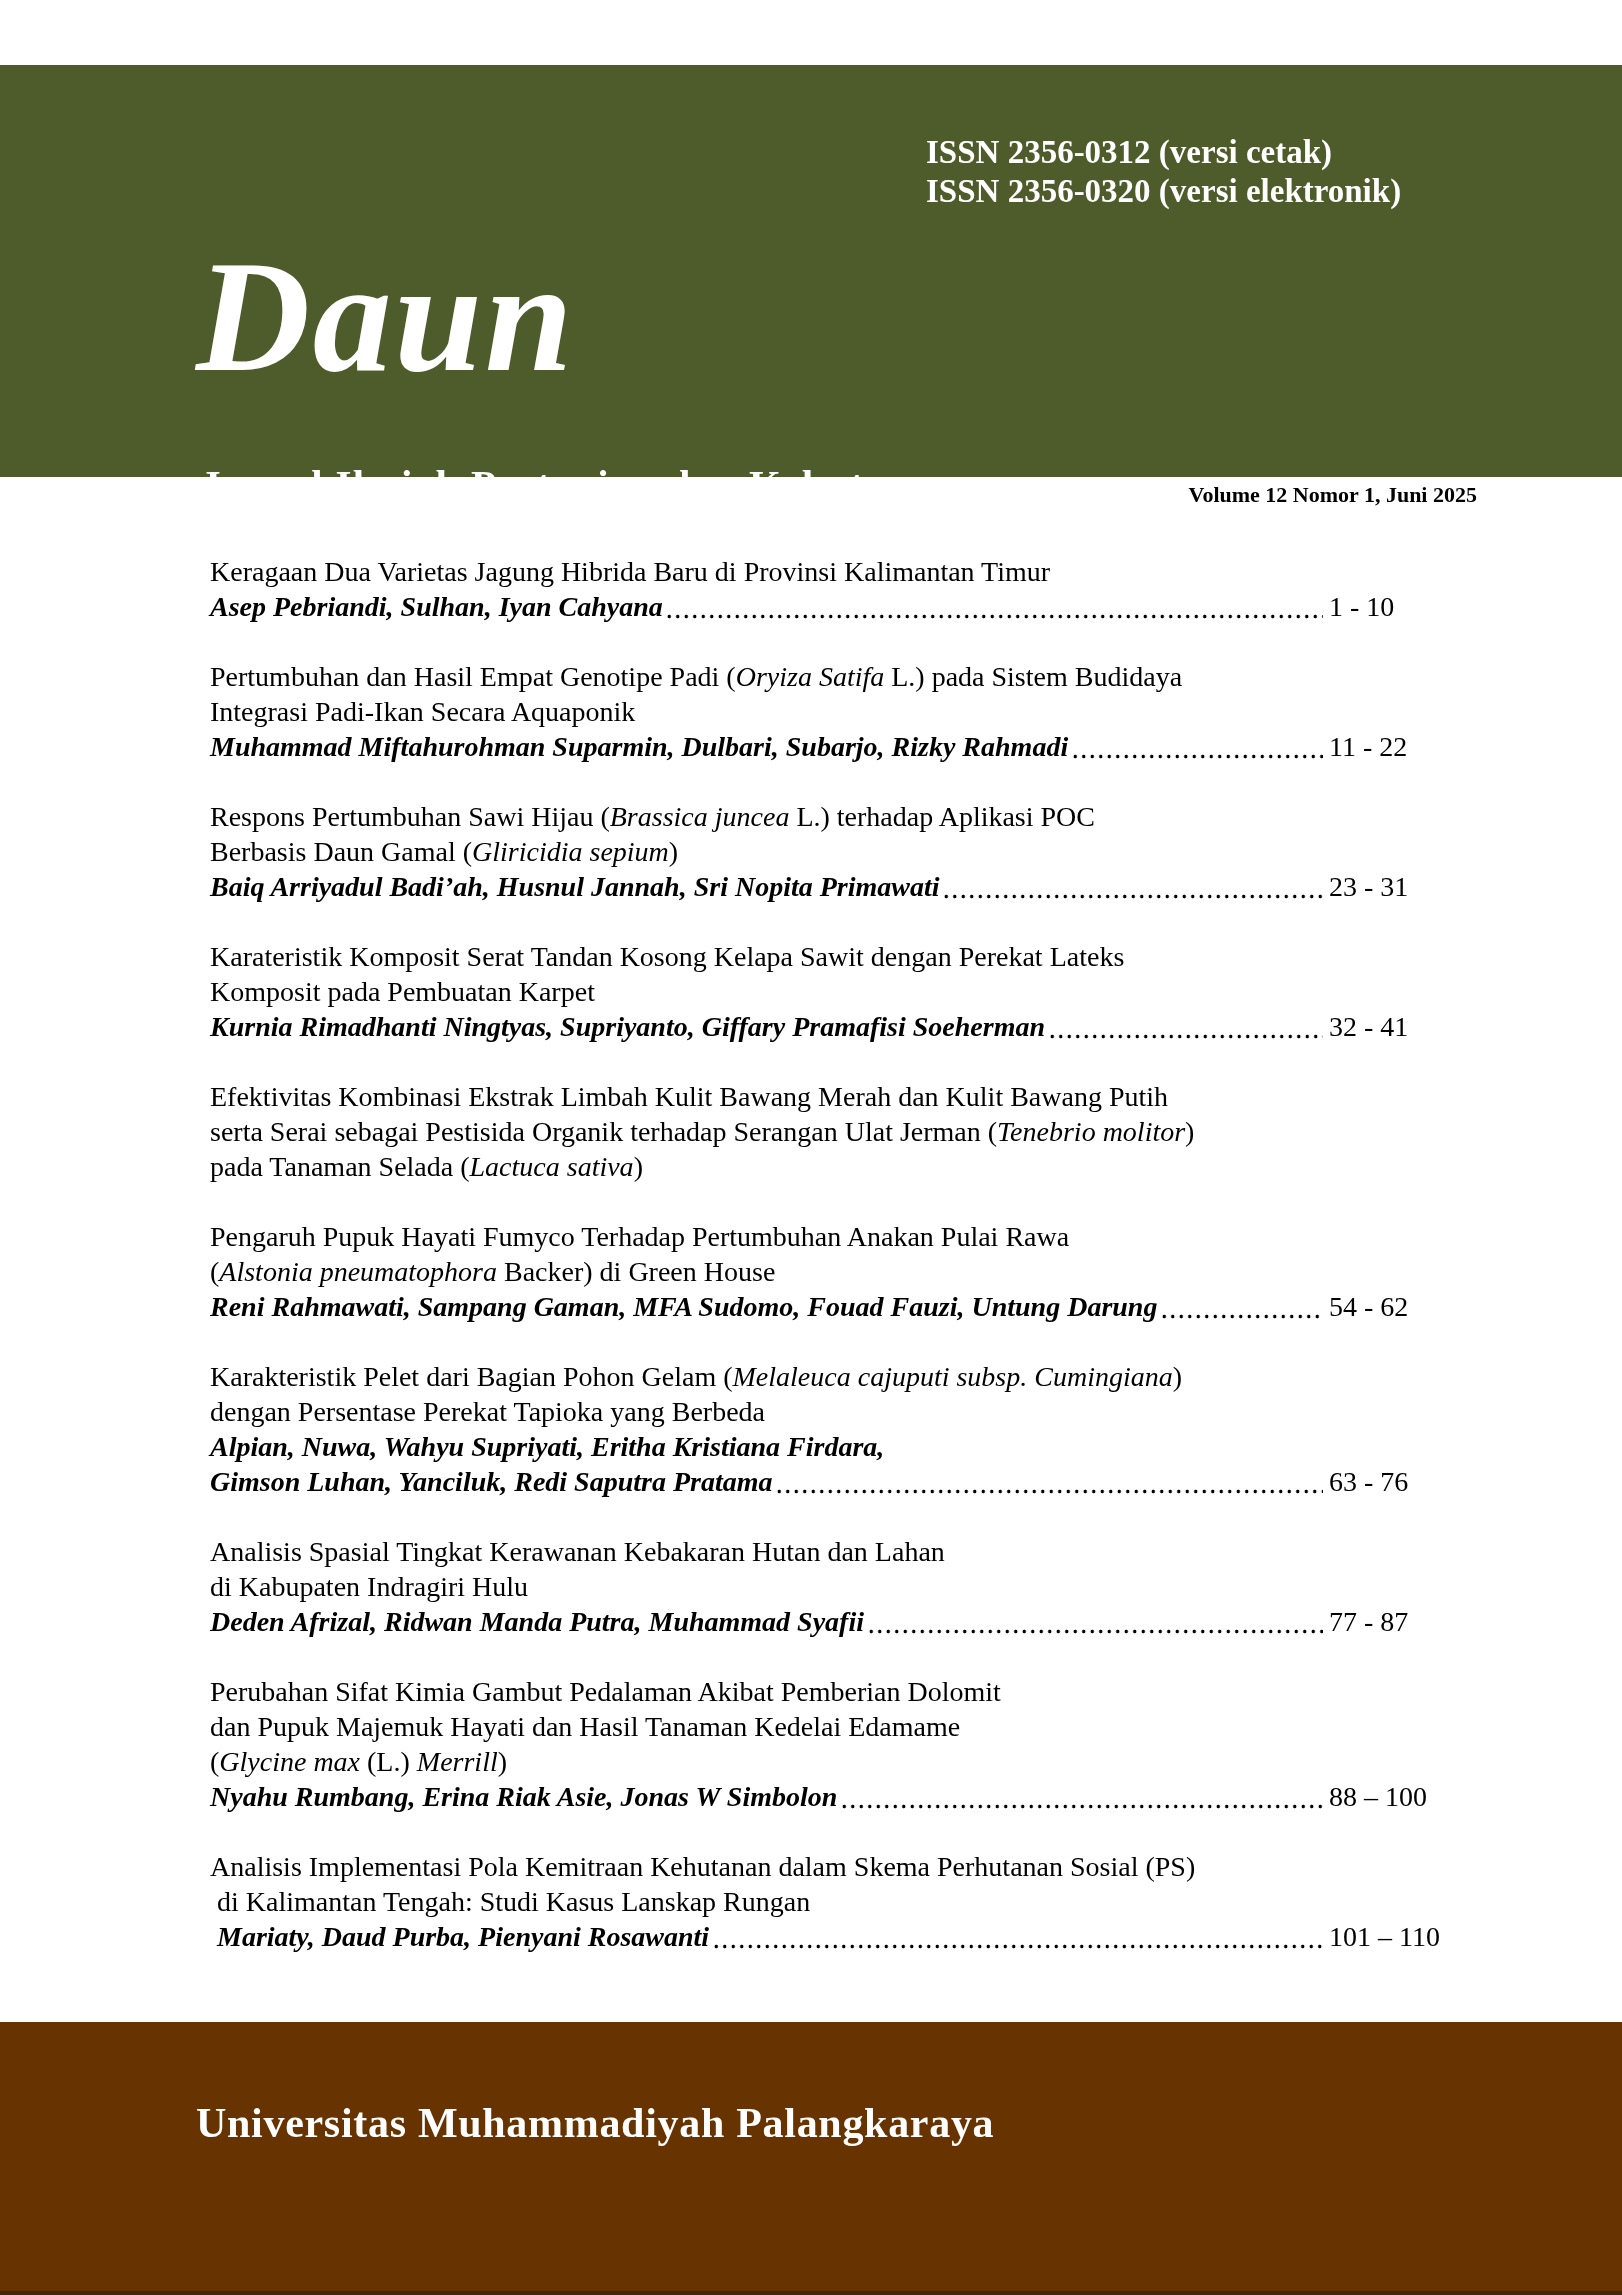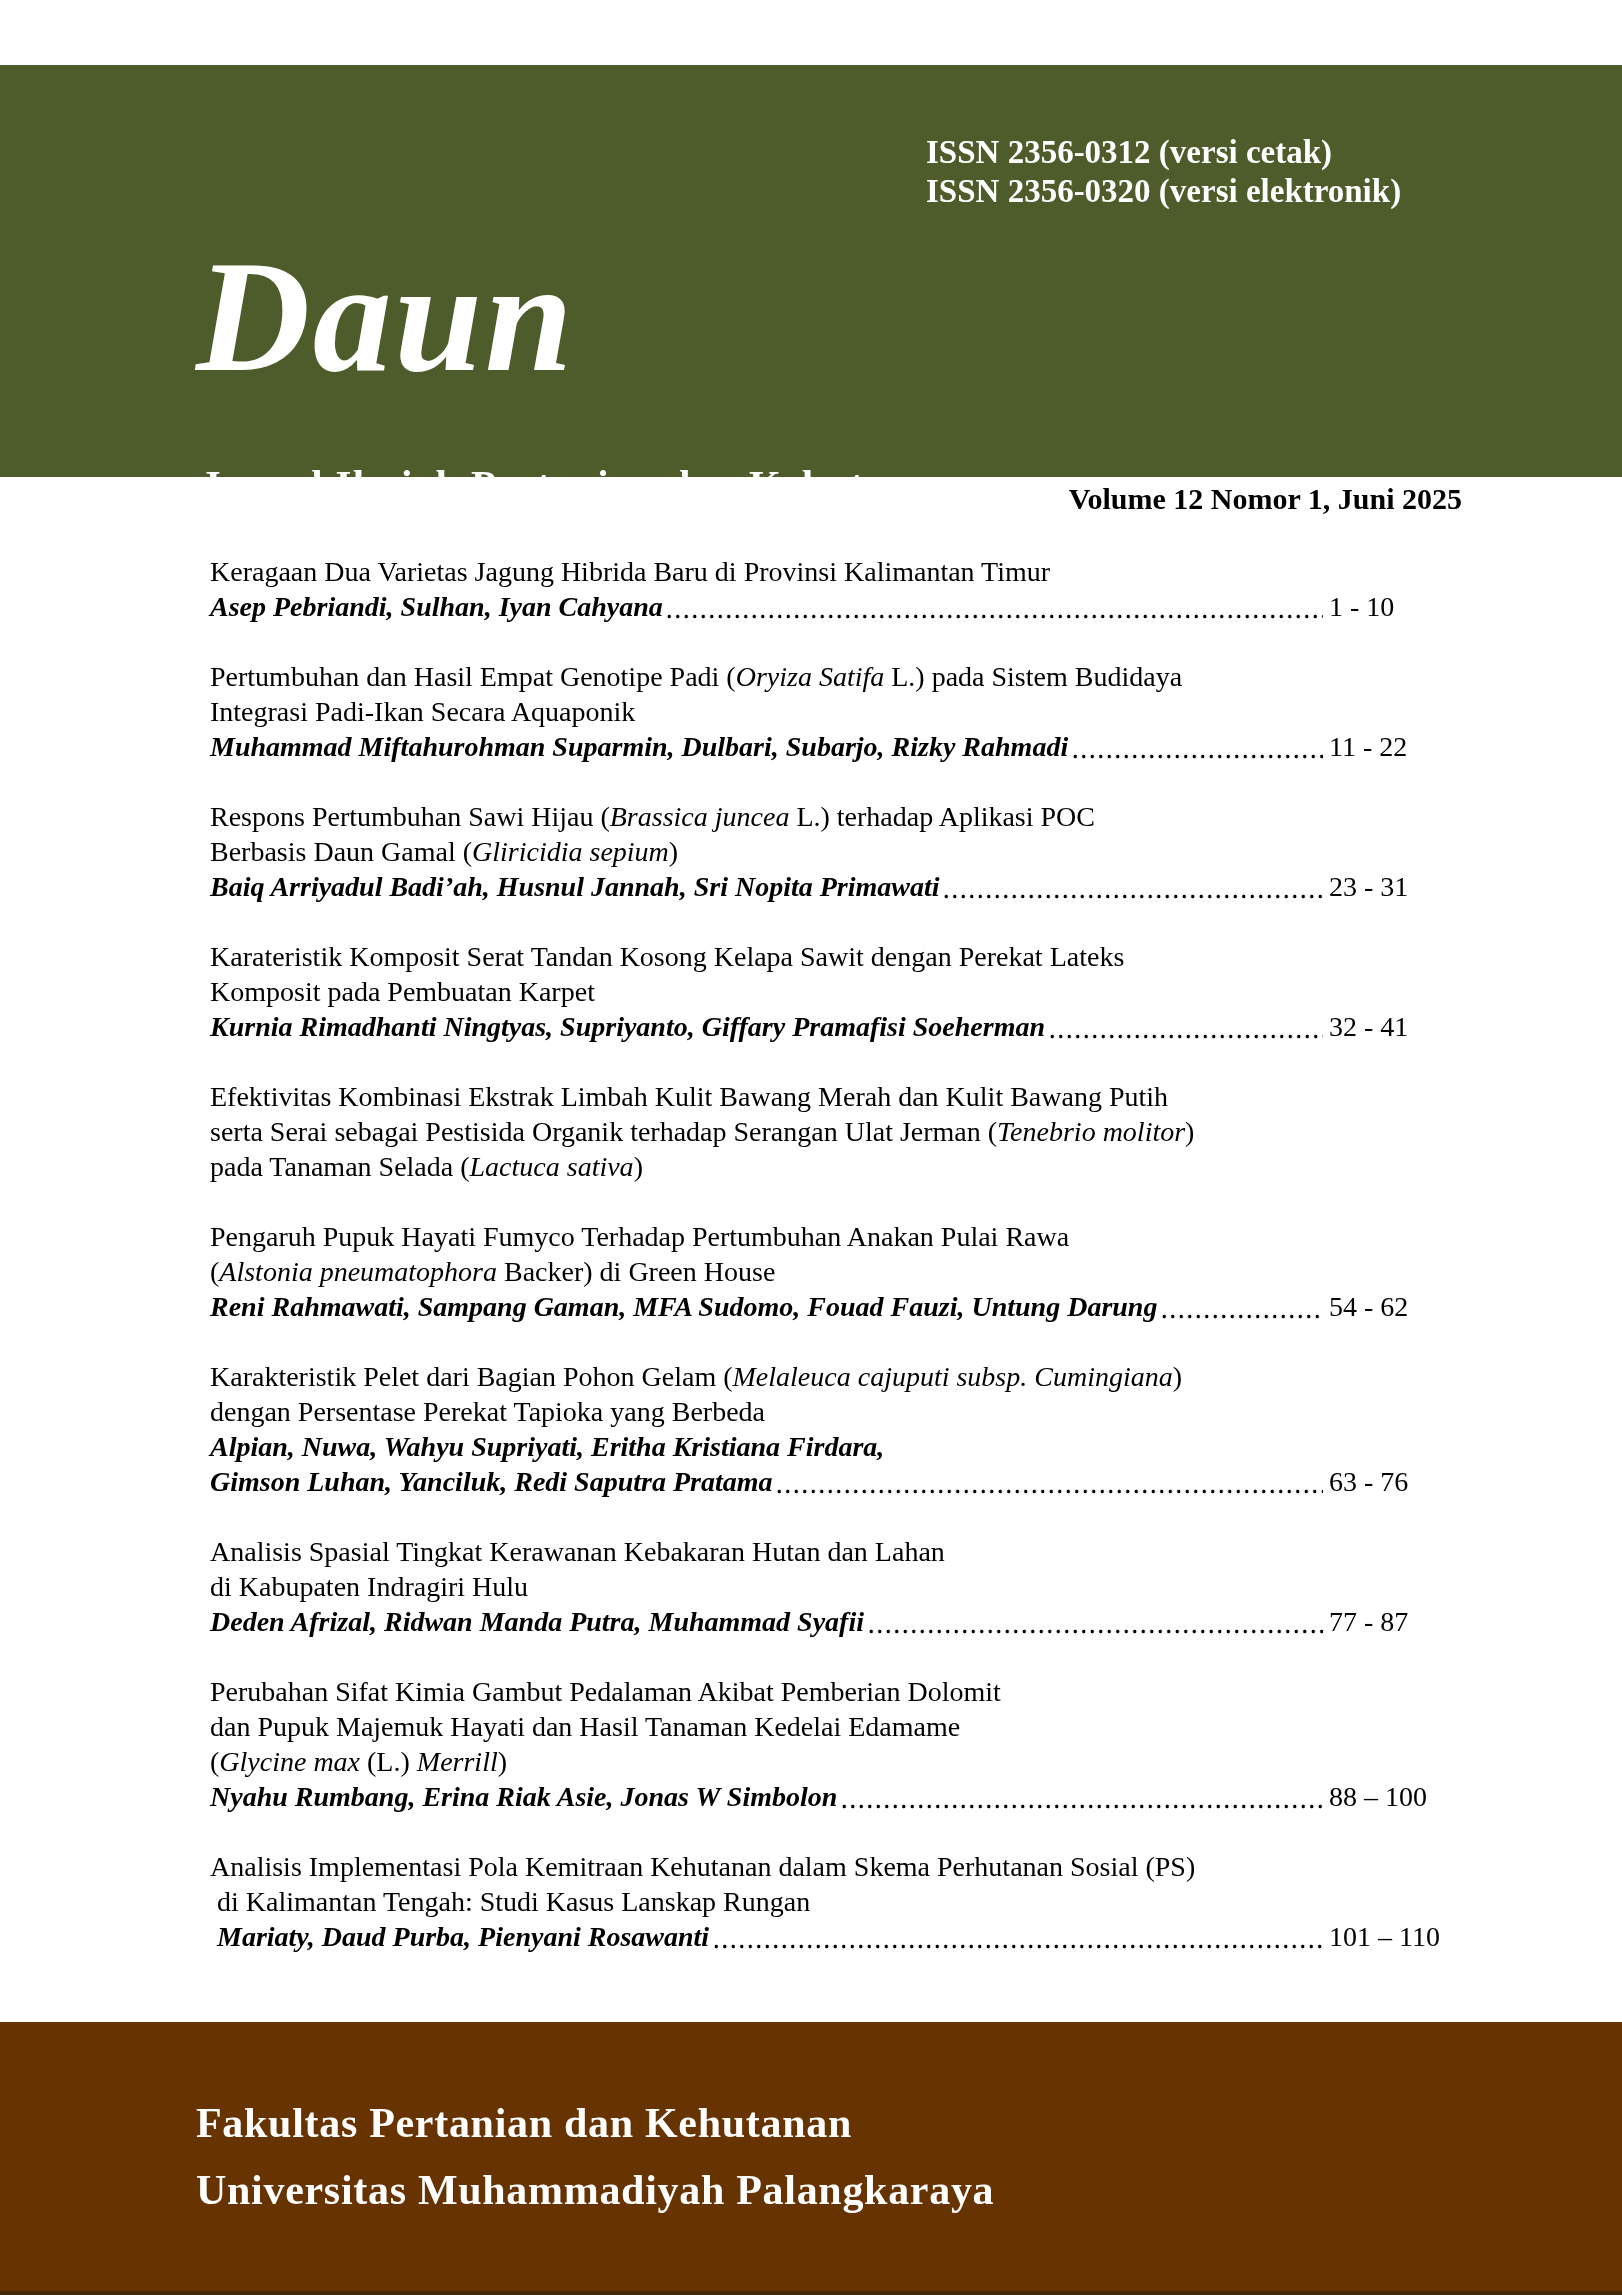--- a/index.html
+++ b/index.html
@@ -23,22 +23,22 @@
     color:#fff;font-style:italic;font-weight:bold;font-size:158px;line-height:1.1;
     letter-spacing:2.6px;white-space:nowrap;
   }
   .journal-subtitle{
     position:absolute;left:200px;top:395px;
     color:#fff;font-weight:bold;font-size:41px;letter-spacing:1.3px;
     white-space:nowrap;
   }
   
   .volume-line{
-    position:absolute;right:160px;top:482px;
-    font-weight:bold;font-size:30px;white-space:nowrap;
+    position:absolute;right:145px;top:482px;
+    font-weight:bold;font-size:22px;white-space:nowrap;
   }
   
   .toc{
     position:absolute;left:194px;top:554px;width:1276px;
   }
   .entry{margin-bottom:35px;margin-left:16px;}
   .title-line{
     font-size:28px;line-height:35px;white-space:pre-wrap;
   }
   .author-line{
@@ -211,17 +211,16 @@
     <div class="entry-extra-authors"></div>
     <div class="author-row">
       <span class="authors"> Mariaty, Daud Purba, Pienyani Rosawanti</span>
       <span class="leader"></span>
       <span class="pages">101 – 110</span>
     </div>
   </div>
 </div>
 
 <div class="footer-band">
-  <div class="footer-line">Fakultas Pertanian dan Kehutanan</div>
   <div class="footer-line">Universitas Muhammadiyah Palangkaraya</div>
 </div>
 <div class="bottom-edge"></div>
 
 
 </body></html>

